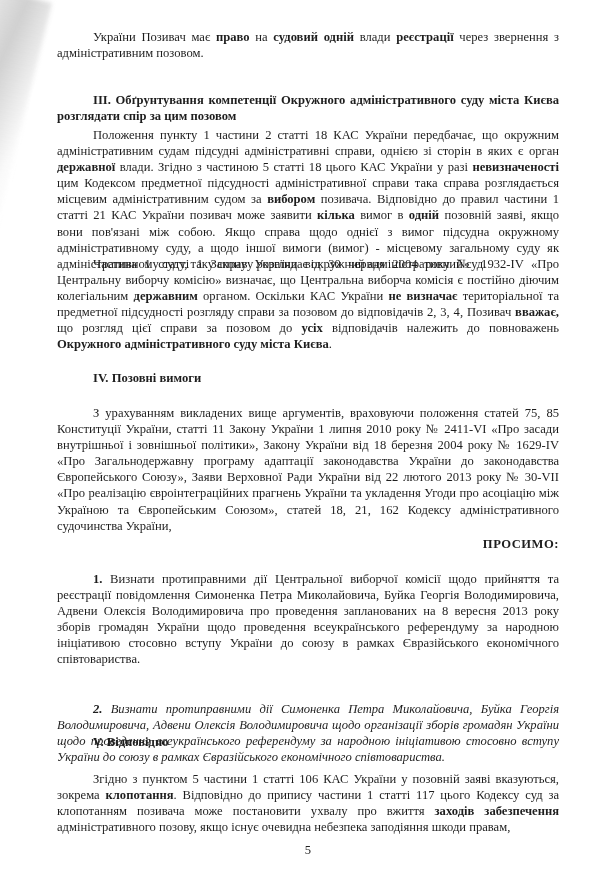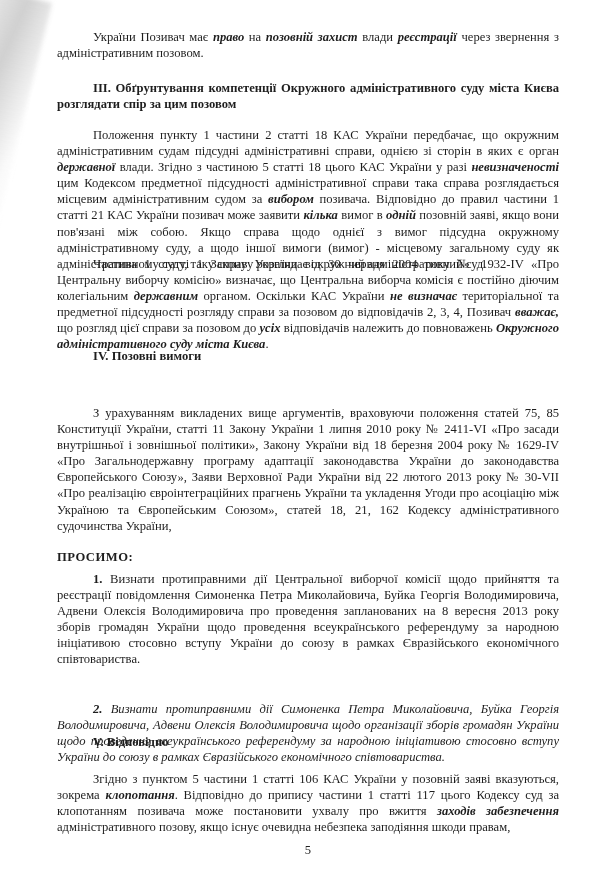--- a/index.html
+++ b/index.html
@@ -15,40 +15,40 @@
       transform: rotate(14deg); transform-origin: top left;
       filter: blur(2px);
     }
     .page {
       position: absolute; left: 57px; top: 0; width: 502px;
       font-size: 12.6px; line-height: 16.1px; text-align: justify;
     }
     .p { position: absolute; left: 0; width: 502px; margin: 0; }
     .indent { text-indent: 36px; }
     .hdr { font-weight: bold; }
-    .center { text-align: left; margin-top: 13px; }
-    b.i, .bi { font-weight: bold; font-style: italic; }
+    .center { text-align: right; }
+    b.i, .bi { font-weight: bold; }
     .pagenum { position: absolute; top: 842px; left: 0; width: 502px; text-align: center; font-size: 12.6px; }
   </style>
 </head>
 <body>
 
 <div class="shade"></div>
 
 <div class="page">
 
-  <p class="p indent" style="top:29px;"><span>України Позивач має </span><b class="bi">право</b><span> на </span><b class="bi">позовній захист</b><span> влади </span><b class="bi">реєстрації</b><span> через звернення з адміністративним позовом.</span></p>
+  <p class="p indent" style="top:29px;"><span>України Позивач має </span><b class="bi">право</b><span> на </span><b class="bi">судовий одній</b><span> влади </span><b class="bi">реєстрації</b><span> через звернення з адміністративним позовом.</span></p>
 
-  <p class="p indent hdr" style="top:80px;">III. Обґрунтування компетенції Окружного адміністративного суду міста Києва розглядати спір за цим позовом</p>
+  <p class="p indent hdr" style="top:92px;">III. Обґрунтування компетенції Окружного адміністративного суду міста Києва розглядати спір за цим позовом</p>
 
   <p class="p indent" style="top:127px;"><span>Положення пункту 1 частини 2 статті 18 КАС України передбачає, що окружним адміністративним судам підсудні адміністративні справи, однією зі сторін в яких є орган </span><b class="bi">державної</b><span> влади. Згідно з частиною 5 статті 18 цього КАС України у разі </span><b class="bi">невизначеності</b><span> цим Кодексом предметної підсудності адміністративної справи така справа розглядається місцевим адміністративним судом за </span><b class="bi">вибором</b><span> позивача. Відповідно до правил частини 1 статті 21 КАС України позивач може заявити </span><b class="bi">кілька</b><span> вимог в </span><b class="bi">одній</b><span> позовній заяві, якщо вони пов'язані між собою. Якщо справа щодо однієї з вимог підсудна окружному адміністративному суду, а щодо іншої вимоги (вимог) - місцевому загальному суду як адміністративному суду, таку справу розглядає окружний адміністративний суд.</span></p>
 
   <p class="p indent" style="top:256px;"><span>Частина 1 статті 1 Закону України від 30 червня 2004 року № 1932-IV «Про Центральну виборчу комісію» визначає, що Центральна виборча комісія є постійно діючим колегіальним </span><b class="bi">державним</b><span> органом. Оскільки КАС України </span><b class="bi">не визначає</b><span> територіальної та предметної підсудності розгляду справи за позовом до відповідачів 2, 3, 4, Позивач </span><b class="bi">вважає,</b><span> що розгляд цієї справи за позовом до </span><b class="bi">усіх</b><span> відповідачів належить до повноважень </span><b class="bi">Окружного адміністративного суду міста Києва</b><span>.</span></p>
 
-  <p class="p indent hdr" style="top:348px;">IV. Позовні вимоги</p>
+  <p class="p indent hdr" style="top:370px;">IV. Позовні вимоги</p>
 
   <p class="p indent" style="top:405px;">З урахуванням викладених вище аргументів, враховуючи положення статей 75, 85 Конституції України, статті 11 Закону України 1 липня 2010 року № 2411-VI «Про засади внутрішньої і зовнішньої політики», Закону України від 18 березня 2004 року № 1629-IV «Про Загальнодержавну програму адаптації законодавства України до законодавства Європейського Союзу», Заяви Верховної Ради України від 22 лютого 2013 року № 30-VII «Про реалізацію євроінтеграційних прагнень України та укладення Угоди про асоціацію між Україною та Європейським Союзом», статей 18, 21, 162 Кодексу адміністративного судочинства України,</p>
 
   <p class="p center hdr" style="top:536px; letter-spacing:0.5px;">ПРОСИМО:</p>
 
   <p class="p" style="top:571px; text-indent:36px;"><b>1.</b><span> Визнати протиправними дії Центральної виборчої комісії щодо прийняття та реєстрації повідомлення Симоненка Петра Миколайовича, Буйка Георгія Володимировича, Адвени Олексія Володимировича про проведення запланованих на 8 вересня 2013 року зборів громадян України щодо проведення всеукраїнського референдуму за народною ініціативою стосовно вступу України до союзу в рамках Євразійського економічного співтовариства.</span></p>
 
   <p class="p" style="top:701px; text-indent:36px;font-style:italic;"><b>2.</b><span> Визнати протиправними дії Симоненка Петра Миколайовича, Буйка Георгія Володимировича, Адвени Олексія Володимировича щодо організації зборів громадян України щодо проведення всеукраїнського референдуму за народною ініціативою стосовно вступу України до союзу в рамках Євразійського економічного співтовариства.</span></p>
 
   <p class="p indent hdr" style="top:734px;">V. Відповідно</p>

